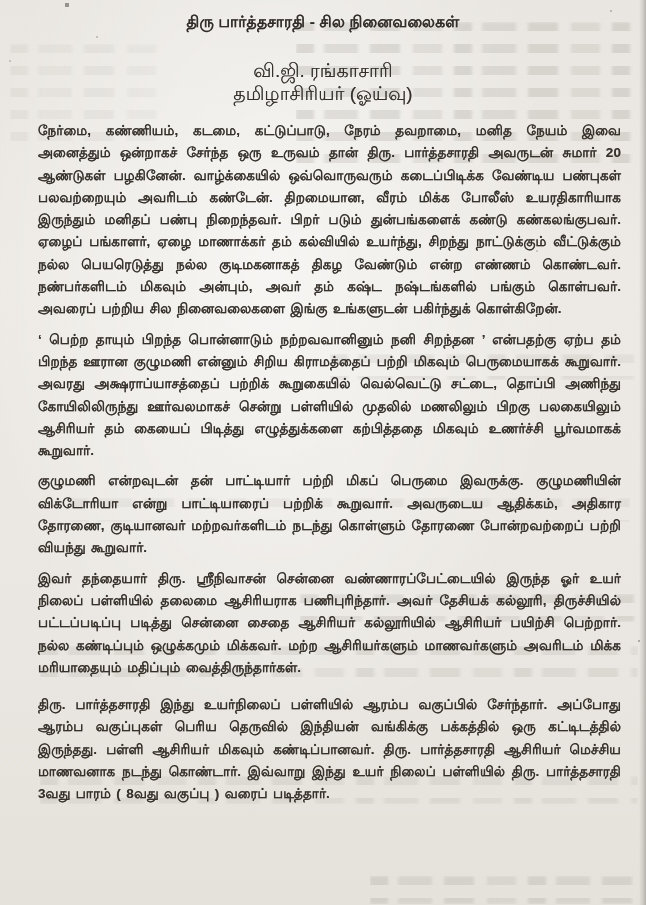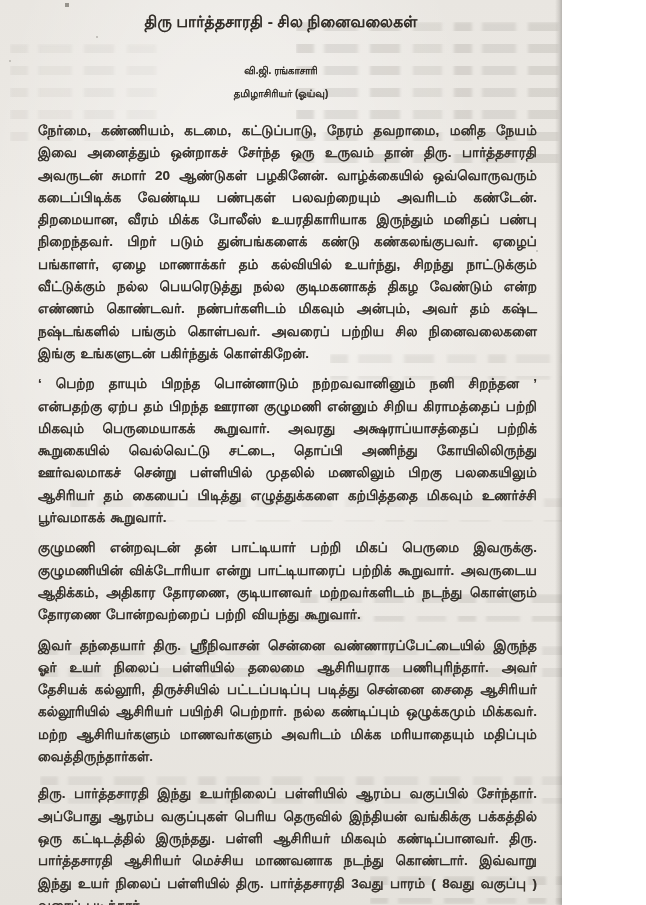--- a/index.html
+++ b/index.html
@@ -3,21 +3,21 @@
 <meta charset="utf-8">
 <style>
   html, body { margin: 0; padding: 0; }
   body {
     width: 646px; height: 905px;
     font-family: "Liberation Sans", "DejaVu Sans", sans-serif;
     overflow: hidden;
   }
   .page {
     position: relative;
-    width: 562px; height: 905px;
+    width: 646px; height: 905px;
     background:
       radial-gradient(ellipse at 42% 30%, rgba(255,255,255,.55) 0%, rgba(255,255,255,0) 55%),
       linear-gradient(180deg, #e9e6e1 0%, #edeae5 30%, #eae7e2 70%, #e5e2dc 100%);
     color: #35302b;
     overflow: hidden;
   }
   
   .ghost {
     position: absolute;
     background-image: repeating-linear-gradient(90deg,
@@ -58,21 +58,21 @@
     text-align: center;
     font-size: 15.5px; font-weight: bold;
     letter-spacing: .2px;
     color: #322d28;
     text-shadow: 0 0 .5px rgba(50,45,40,.55);
   }
   .byline {
     position: relative;
     margin-top: 27px;
     text-align: center;
-    font-size: 10px; font-weight: bold;
+    font-size: 19px; font-weight: normal;
     line-height: 22.5px;
     color: #35302a;
     text-shadow: 0 0 .5px rgba(50,45,40,.5);
   }
   .body-text {
     position: relative;
     margin-top: 15px;
     padding: 0 17px 0 30px;
     font-size: 13.5px;
     font-weight: bold;

